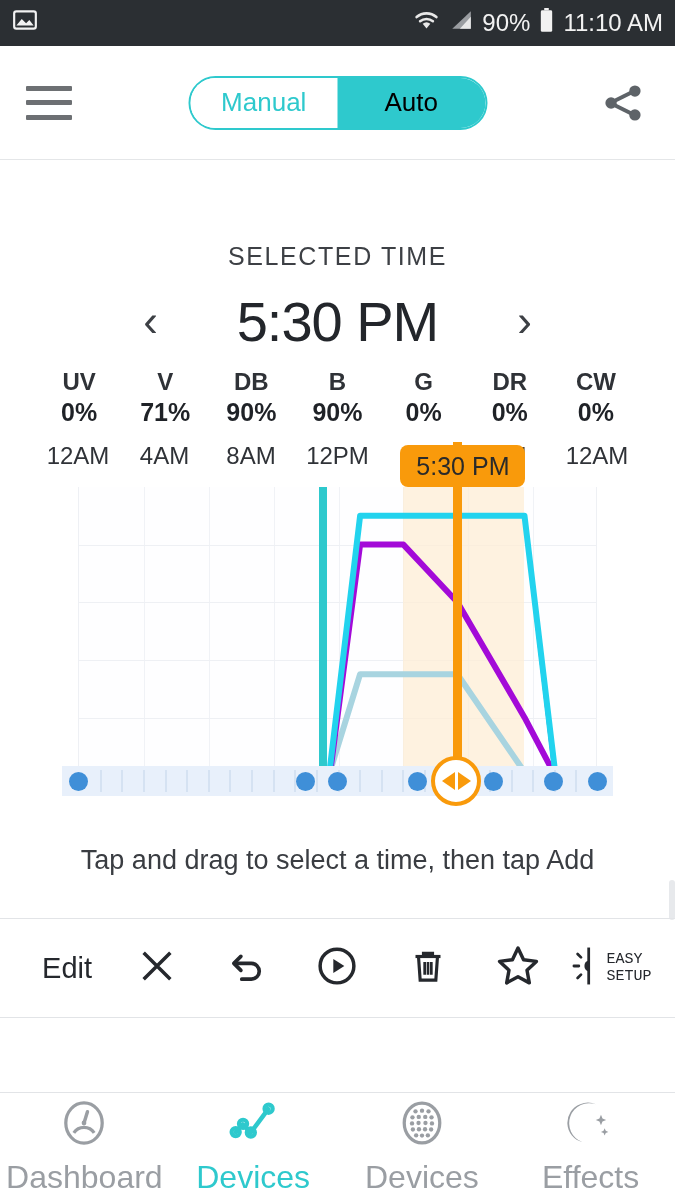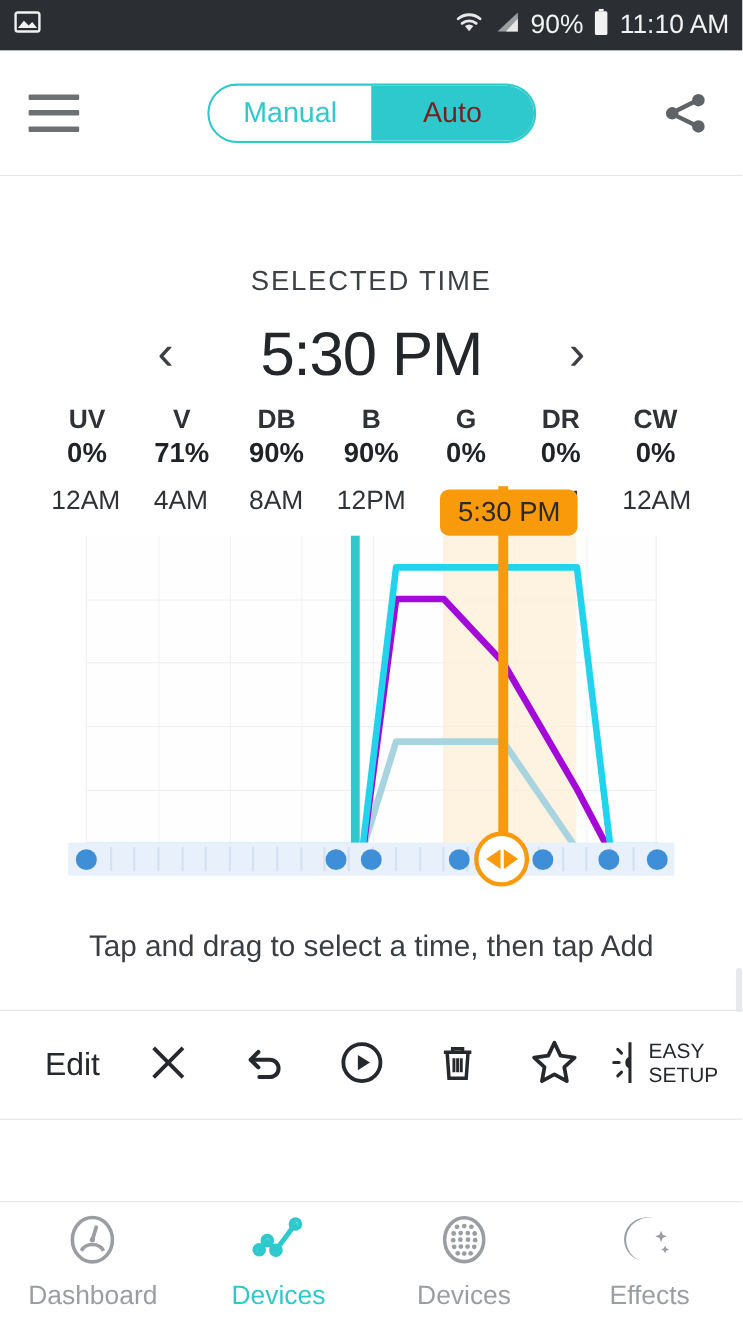--- a/index.html
+++ b/index.html
@@ -55,21 +55,21 @@
   .seg {
     flex: 1;
     display: flex;
     align-items: center;
     justify-content: center;
     font-size: 26px;
     cursor: pointer;
     background: #ffffff;
     color: #2ec9cd;
   }
-  .seg.active { background: #2ec9cd; color: #7f1d1d; }
+  .seg.active { background: #2ec9cd; color: #000000; }
 
   .share-btn { margin-left: auto; width: 52px; height: 52px; display: flex; align-items: center; justify-content: center; cursor: pointer; }
 
   
   .sel-title {
     text-align: center;
     font-size: 25px;
     letter-spacing: 1.6px;
     color: #3d4045;
     margin-top: 82px;
@@ -246,21 +246,21 @@
   .act {
     flex: 1;
     display: flex;
     align-items: center;
     justify-content: center;
     cursor: pointer;
     height: 100%;
   }
   .act-edit { font-size: 29px; color: #25282d; }
   .act-easy { display: flex; align-items: center; gap: 8px; }
-  .easy-txt { font-size: 19px; line-height: 1.15; color: #25282d; text-align: left; }
+  .easy-txt { font-size: 15px; line-height: 1.15; color: #25282d; text-align: left; font-family: Liberation Mono, monospace; }
 
   
   .bottomnav {
     position: absolute;
     left: 0; right: 0;
     bottom: 0;
     height: 108px;
     border-top: 1px solid #e2e4e7;
     display: flex;
     background: #ffffff;
@@ -268,21 +268,21 @@
   .navitem {
     flex: 1;
     display: flex;
     flex-direction: column;
     align-items: center;
     justify-content: center;
     gap: 6px;
     cursor: pointer;
     color: #9a9ea3;
   }
-  .navitem .nav-label { font-size: 24px; }
+  .navitem .nav-label { font-size: 32px; }
   .navitem.active { color: #2ec9cd; }
   .scroll-nub {
     position: absolute;
     right: 0;
     top: 880px;
     width: 6px;
     height: 40px;
     background: #e7e9ec;
     border-radius: 3px;
   }

